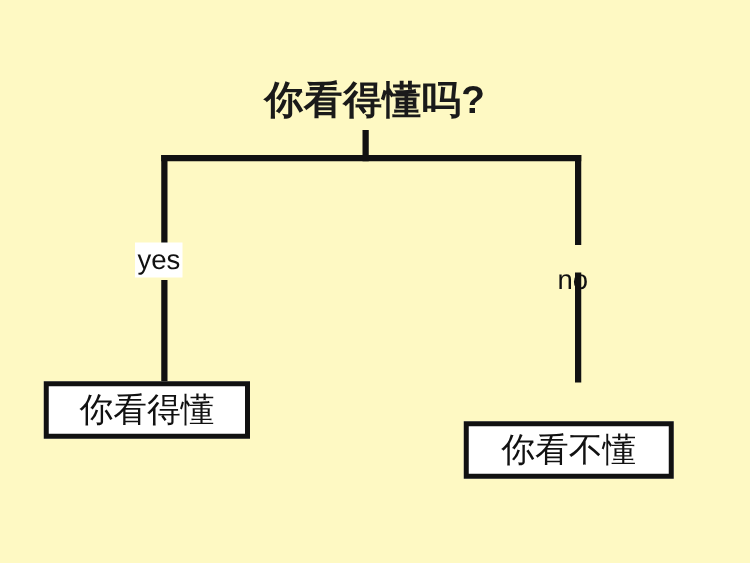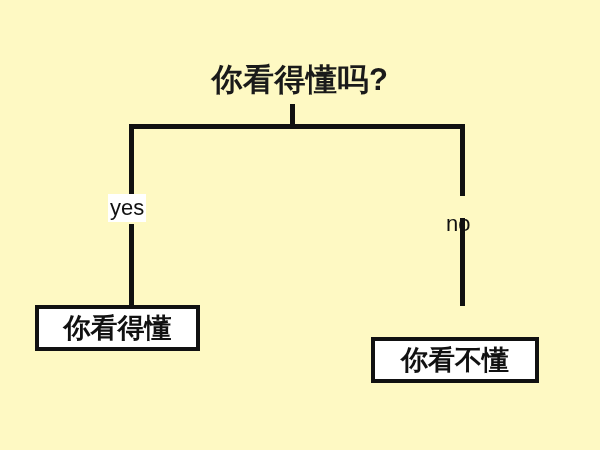--- a/index.html
+++ b/index.html
@@ -102,21 +102,21 @@
     box-sizing: border-box;
     display: flex;
     align-items: center;
     justify-content: center;
   }
   .leaf-box-left  { left: 35px;  width: 165px; }
   .leaf-box-right { left: 371px; width: 168px; margin-top: 32px; }
   .leaf-text {
     font-size: 27px;
     line-height: 30px;
-    font-weight: 700;
+    font-weight: 400;
     color: #111111;
     white-space: pre;
   }
 </style>
 </head>
 <body>
 
 <div id="canvas">
 
   <div class="root-question">你看得懂吗?</div>

